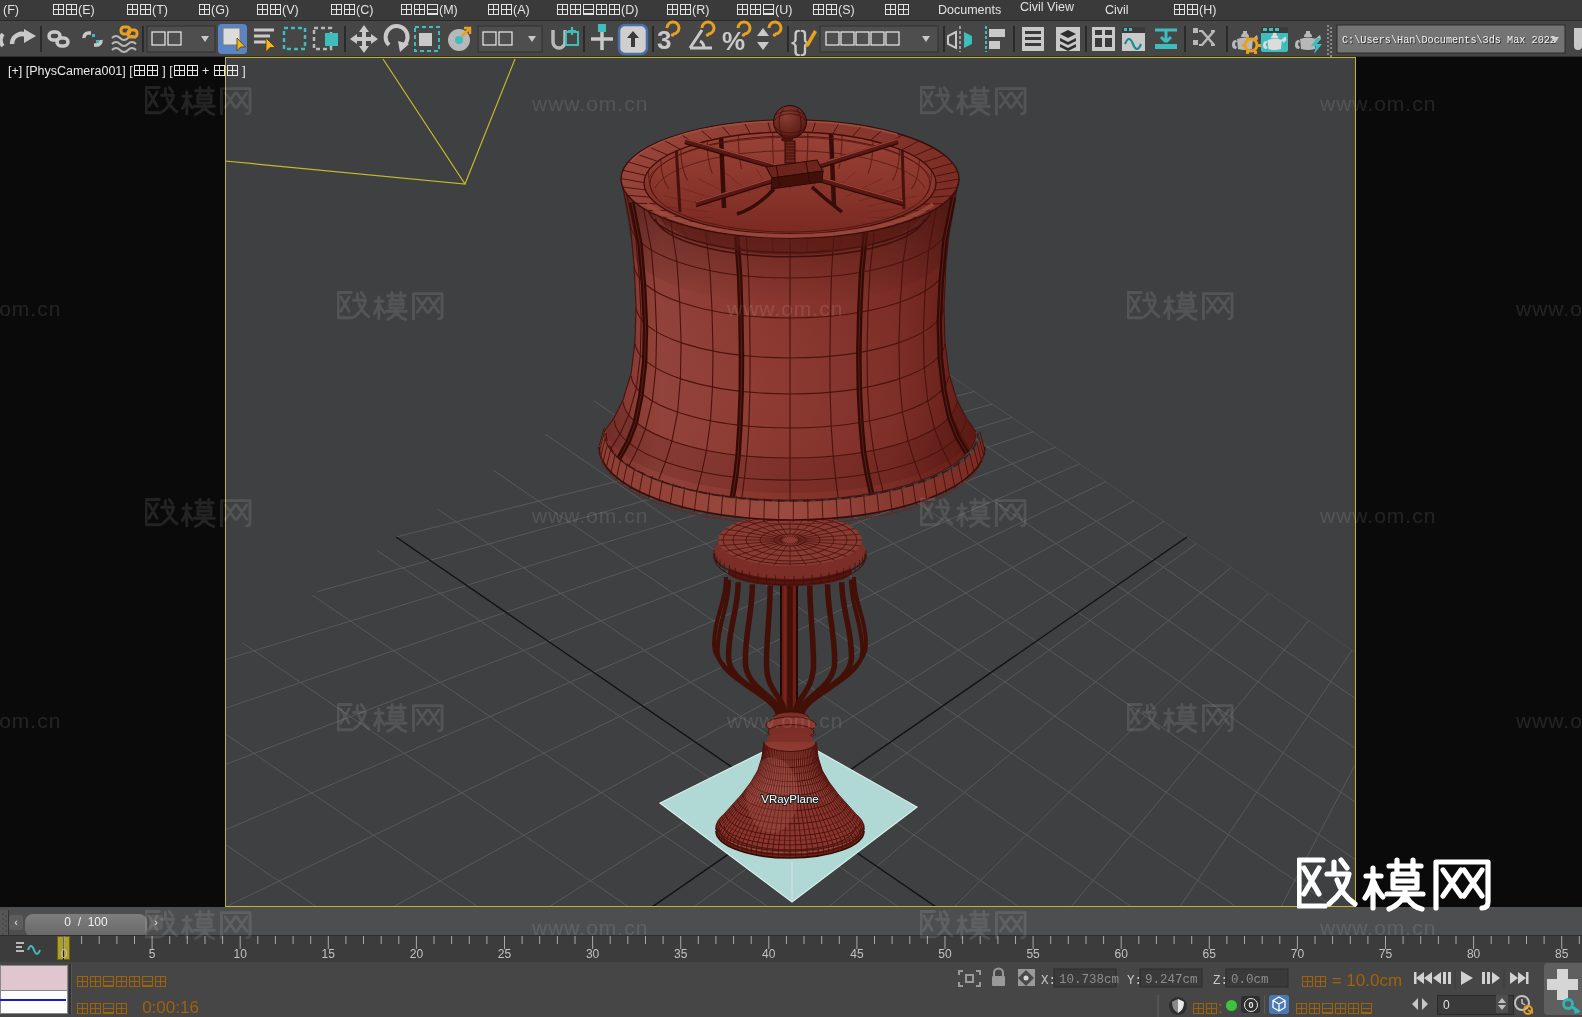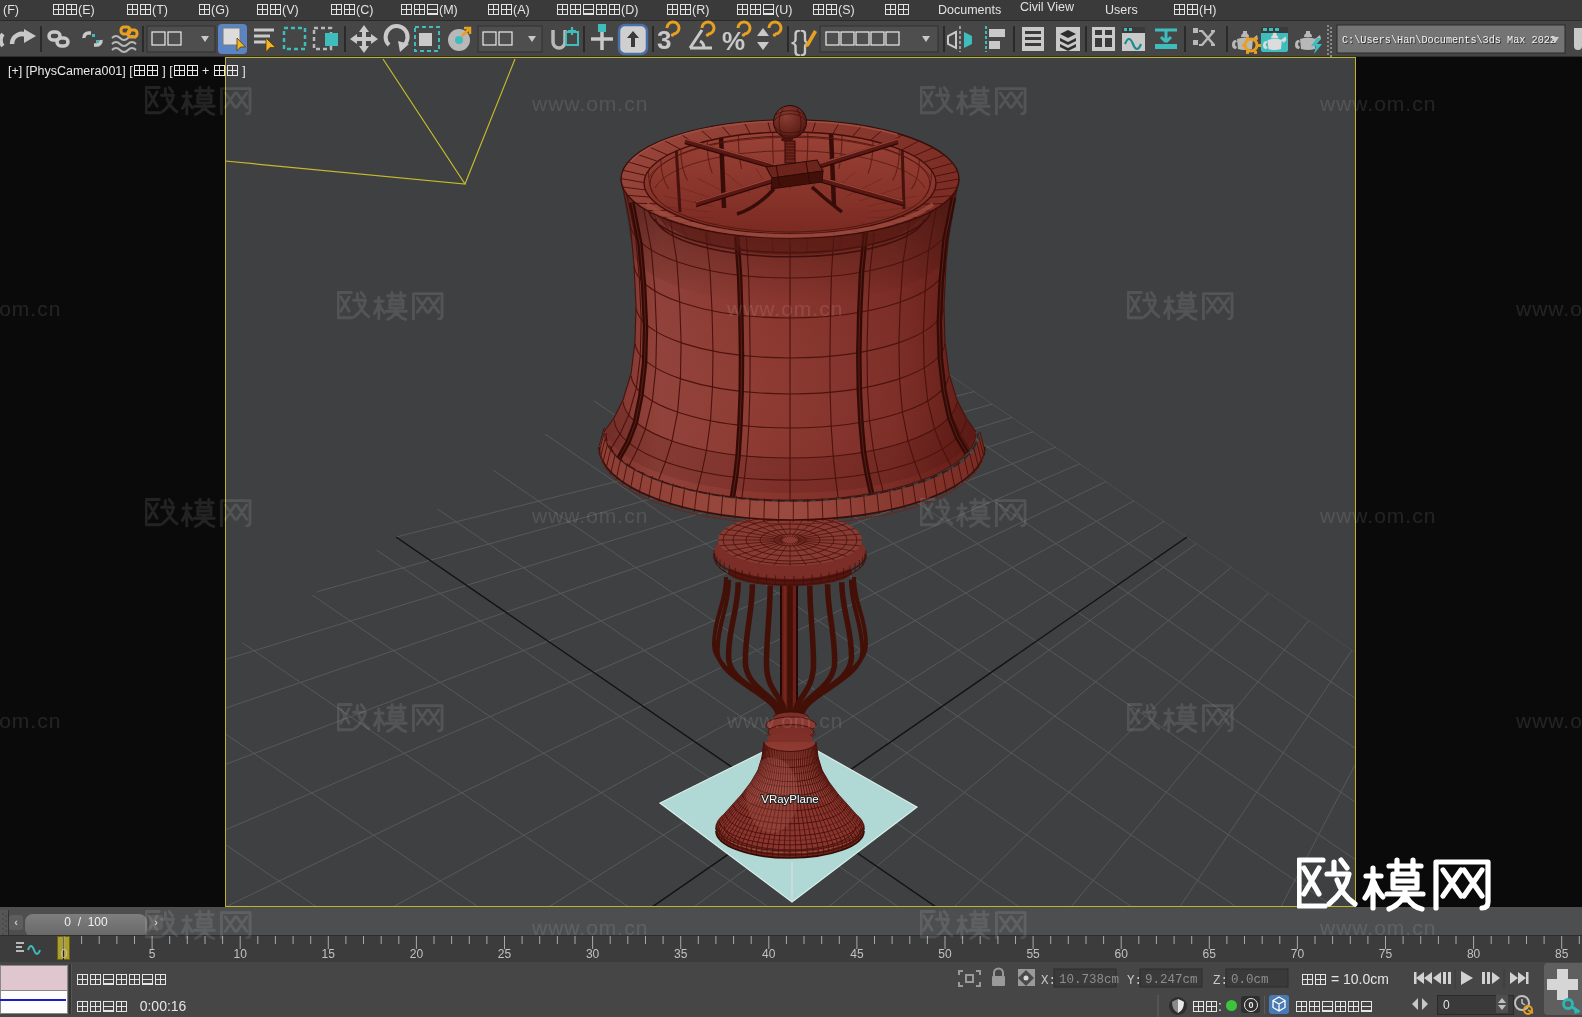--- a/index.html
+++ b/index.html
@@ -3,21 +3,21 @@
 html,body{margin:0;padding:0;width:1582px;height:1017px;overflow:hidden;background:#0a0a0a;font-family:'Liberation Sans',sans-serif}
 #menu{position:absolute;left:0;top:0;width:1582px;height:20px;background:#3a3a3a;color:#e2e2e2;font-size:12.5px}
 #tbar{box-sizing:border-box;position:absolute;left:0;top:20px;width:1582px;height:37px;background:#464646;border-top:1px solid #2a2a2a;box-shadow:inset 0 -1px 0 #2e2e2e}
 .cj{display:inline-block;width:11px;height:11px;margin:0 1px;vertical-align:-1px;
  border:1px solid currentColor;box-sizing:border-box;
  background:linear-gradient(currentColor,currentColor) 50% 50%/1px 100% no-repeat,linear-gradient(currentColor,currentColor) 50% 50%/100% 1px no-repeat}
 .cj.b{border-top:none;border-bottom:none;
  background:linear-gradient(currentColor,currentColor) 50% 0/100% 1px no-repeat,linear-gradient(currentColor,currentColor) 50% 50%/100% 1px no-repeat,linear-gradient(currentColor,currentColor) 50% 100%/100% 1px no-repeat,linear-gradient(currentColor,currentColor) 50% 50%/1px 100% no-repeat}
 .cj.c{border-left:none;border-right:none;
  background:linear-gradient(currentColor,currentColor) 0 50%/1px 100% no-repeat,linear-gradient(currentColor,currentColor) 100% 50%/1px 100% no-repeat,linear-gradient(currentColor,currentColor) 50% 50%/100% 1px no-repeat,linear-gradient(currentColor,currentColor) 50% 100%/100% 1px no-repeat}
-.st{position:absolute;color:#e5e5e5;font-size:14px;white-space:nowrap}
+.st{position:absolute;color:#a16207;font-size:17px;white-space:nowrap}
 .lb{font:12.5px 'Liberation Mono';fill:#c8c8c8}
 .fv{font:12.5px 'Liberation Mono';fill:#8e8e8e}
 .n{fill:none;stroke:#ececec;stroke-width:1.2}
 </style></head><body>
 <svg width="0" height="0" style="position:absolute">
     <defs>
       <g id="omlogo" fill="none" stroke-linecap="round" stroke-linejoin="round" stroke-width="5.2">
         <path d="M2 6 L26 6 M2 6 L2 52 L28 52 M7 14 L22 40 M22 14 L7 40"></path>
         <path d="M37 8 L37 20 M30 20 L52 20 C50 30 44 40 32 50 M40 26 C44 38 52 46 58 50 M44 6 L50 14"></path>
         <path d="M76 14 L76 54 M69 22 L84 22 M76 26 C74 34 71 40 68 44 M77 28 C80 36 83 40 86 43"></path>
@@ -546,21 +546,21 @@
     <span style="position:absolute;left:330px;top:3px"><i class="cj a"></i><i class="cj b"></i>(C)</span>
     <span style="position:absolute;left:400px;top:3px"><i class="cj a"></i><i class="cj b"></i><i class="cj c"></i>(M)</span>
     <span style="position:absolute;left:487px;top:3px"><i class="cj a"></i><i class="cj b"></i>(A)</span>
     <span style="position:absolute;left:556px;top:3px"><i class="cj a"></i><i class="cj b"></i><i class="cj c"></i><i class="cj a"></i><i class="cj b"></i>(D)</span>
     <span style="position:absolute;left:666px;top:3px"><i class="cj a"></i><i class="cj b"></i>(R)</span>
     <span style="position:absolute;left:736px;top:3px"><i class="cj a"></i><i class="cj b"></i><i class="cj c"></i>(U)</span>
     <span style="position:absolute;left:812px;top:3px"><i class="cj a"></i><i class="cj b"></i>(S)</span>
     <span style="position:absolute;left:884px;top:3px"><i class="cj a"></i><i class="cj b"></i></span>
     <span style="position:absolute;left:938px;top:3px">Documents</span>
     <span style="position:absolute;left:1020px;top:0">Civil View</span>
-    <span style="position:absolute;left:1105px;top:3px">Users</span>
+    <span style="position:absolute;left:1105px;top:3px">Civil</span>
     <span style="position:absolute;left:1173px;top:3px"><i class="cj a"></i><i class="cj b"></i>(H)</span>
   </div>
 <div id="tbar"></div>
 <svg width="1582" height="37" viewBox="0 20 1582 37" style="position:absolute;left:0;top:20px">
     <path d="M 3 34 A 9 9 0 0 0 3 46" fill="none" stroke="#c9c9c9" stroke-width="4"></path>
     <path d="M 12 44 A 10 10 0 0 1 28 36" fill="none" stroke="#c9c9c9" stroke-width="4.5"></path>
     <polygon points="24,29 36,36 24,43" fill="#c9c9c9"></polygon>
     <line x1="41" y1="26" x2="41" y2="52" stroke="#2a2a2a" stroke-width="2"></line>
     <g stroke="#c9c9c9" stroke-width="3.5" fill="none">
       <rect x="49" y="32" width="11" height="8" rx="4"></rect>

